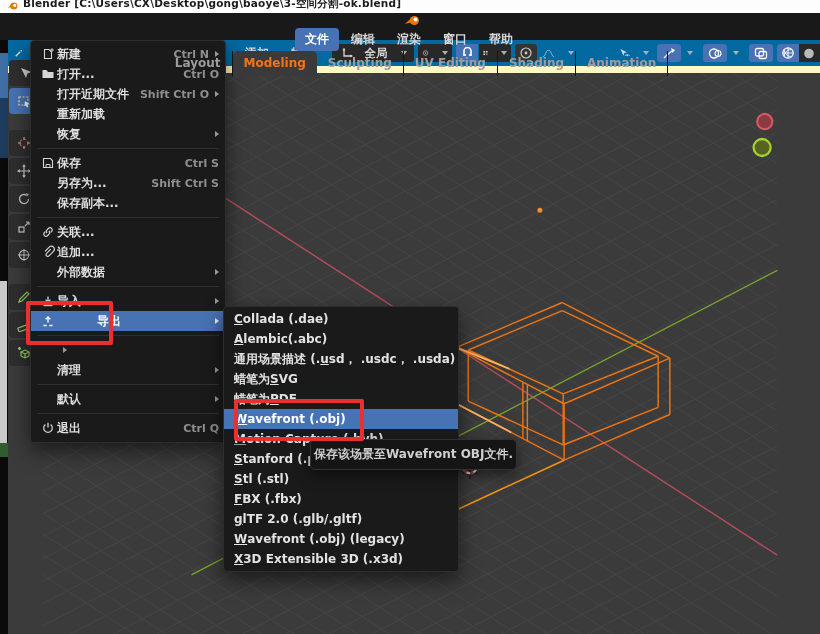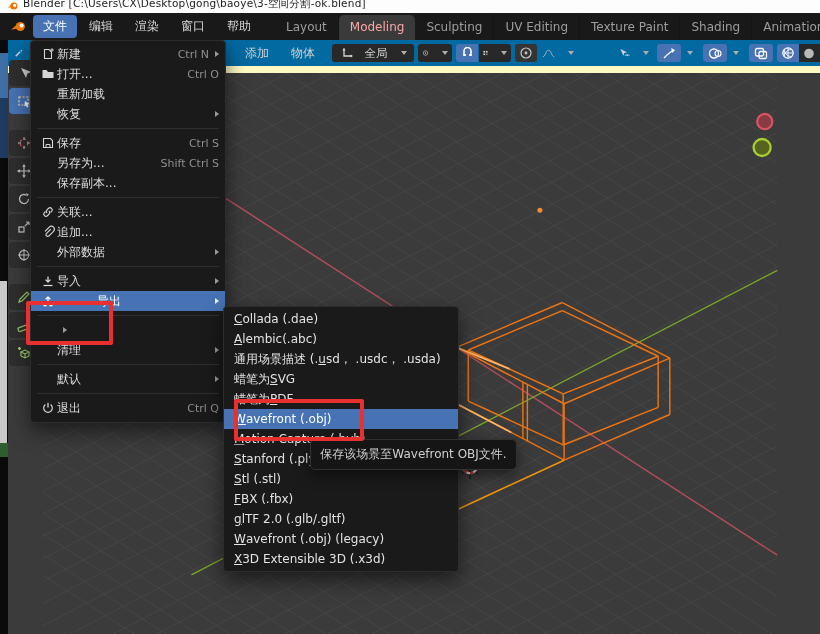--- a/index.html
+++ b/index.html
@@ -1,38 +1,38 @@
 <!DOCTYPE html>
 <html><head>
 <meta charset="utf-8">
 <style>
   html,body{margin:0;padding:0;background:#222;}
   .stage{position:relative;width:820px;height:634px;overflow:hidden;
          font-family:"DejaVu Sans","Liberation Sans",sans-serif;
-         background:#3b3b3b;user-select:none;}
+         background:#3b3b3b;user-select:none;font-weight:bold;}
   
   .titlebar{position:absolute;left:0;top:0;width:820px;height:13px;background:#fdfdfd;
             z-index:10;overflow:hidden;display:flex;align-items:flex-start;}
   .titlebar .blogo{margin:-3px 4px 0 7px;}
   .titletext{font-size:10.5px;color:#1c1c1c;white-space:nowrap;margin-top:-3px;letter-spacing:.2px;}
   
   .edge-strip{position:absolute;left:0;top:13px;width:8px;height:621px;background:#0a0a0a;z-index:4;}
   .edge-strip .f1{position:absolute;left:0;top:40px;width:8px;height:45px;background:#3f6ea5;}
   .edge-strip .f2{position:absolute;left:0;top:85px;width:8px;height:60px;background:#1d3a5f;}
   .edge-strip .f3{position:absolute;left:0;top:268px;width:7px;height:162px;background:#c9c9c9;}
   .edge-strip .f4{position:absolute;left:0;top:430px;width:8px;height:14px;background:#2f5d2f;}
   
   .topbar{position:absolute;left:0;top:13px;width:820px;height:27px;background:#191919;z-index:9;
-          display:flex;align-items:center;}
+          display:flex;align-items:center;flex-direction:column;}
   .blogo2{margin:0 6px 0 10px;display:flex;}
   .mb-item{font-size:12px;color:#d6d6d6;padding:3px 10px;border-radius:4px;margin-right:2px;white-space:nowrap;}
   .mb-item.active{background:#4772b3;color:#fff;}
   #tabs{display:flex;margin-left:12px;height:27px;align-items:flex-end;}
   .tab{font-size:12px;color:#9d9d9d;padding:5px 11px 6px;white-space:nowrap;border-right:1px solid #141414;}
-  .tab.active{background:#3a3a3a;color:#fca5a5;border-radius:5px 5px 0 0;border-right:none;}
+  .tab.active{background:#3a3a3a;color:#f97316;border-radius:5px 5px 0 0;border-right:none;}
   
   .viewport{position:absolute;left:0;top:66px;width:820px;height:568px;background:#3b3b3b;z-index:1;}
   .viewport svg{display:block;}
   
   .vheader{position:absolute;left:0;top:40px;width:820px;height:26px;background:#0369a1;z-index:2;
            border-bottom:7px solid #fef9c3;}
   .vh-menu{position:absolute;top:0;height:26px;line-height:26px;font-size:12px;color:#d2d2d2;padding:0 4px;}
   .wbtn{position:absolute;top:4px;height:18px;border-radius:3px;background:#282828;display:flex;
         align-items:center;justify-content:center;gap:11px;color:#d5d5d5;font-size:11.5px;padding:0 4px;
         box-sizing:border-box;}
@@ -110,21 +110,20 @@
         <div class="mb-item">编辑</div>
         <div class="mb-item">渲染</div>
         <div class="mb-item">窗口</div>
         <div class="mb-item">帮助</div>
       </div>
     <div id="tabs">
         <div class="tab">Layout</div>
         <div class="tab active">Modeling</div>
         <div class="tab">Sculpting</div>
         <div class="tab">UV Editing</div>
-        <div class="tab">Texture Paint</div>
         <div class="tab">Shading</div>
         <div class="tab">Animation</div>
       </div>
 
   </div>
 
   <div class="viewport">
     <svg id="vpsvg" width="820" height="568" viewBox="0 66 820 634">
         <line x1="0" y1="66" x2="820" y2="-360" stroke="#464646" stroke-width="1"></line>
         <line x1="0" y1="91" x2="820" y2="-335" stroke="#464646" stroke-width="1"></line>
@@ -432,20 +431,26 @@
         <span class="ic">
           <svg width="14" height="14" viewBox="0 0 14 14">
             <path d="M1.5 3h4l1.5 2h5.5v6h-11z" fill="#d5d5d5"></path>
           </svg>
         </span>
         <span class="lbl">打开...</span>
         <span class="sc">Ctrl O</span>
       </div>
       <div class="mi">
         <span class="ic"></span>
+        <span class="lbl">打开近期文件</span>
+        <span class="sc">Shift Ctrl O</span>
+        <span class="subarrow"></span>
+      </div>
+      <div class="mi">
+        <span class="ic"></span>
         <span class="lbl">重新加载</span>
       </div>
       <div class="mi">
         <span class="ic"></span>
         <span class="lbl">恢复</span>
         <span class="subarrow"></span>
       </div>
       <div class="msep"></div>
       <div class="mi">
         <span class="ic">

